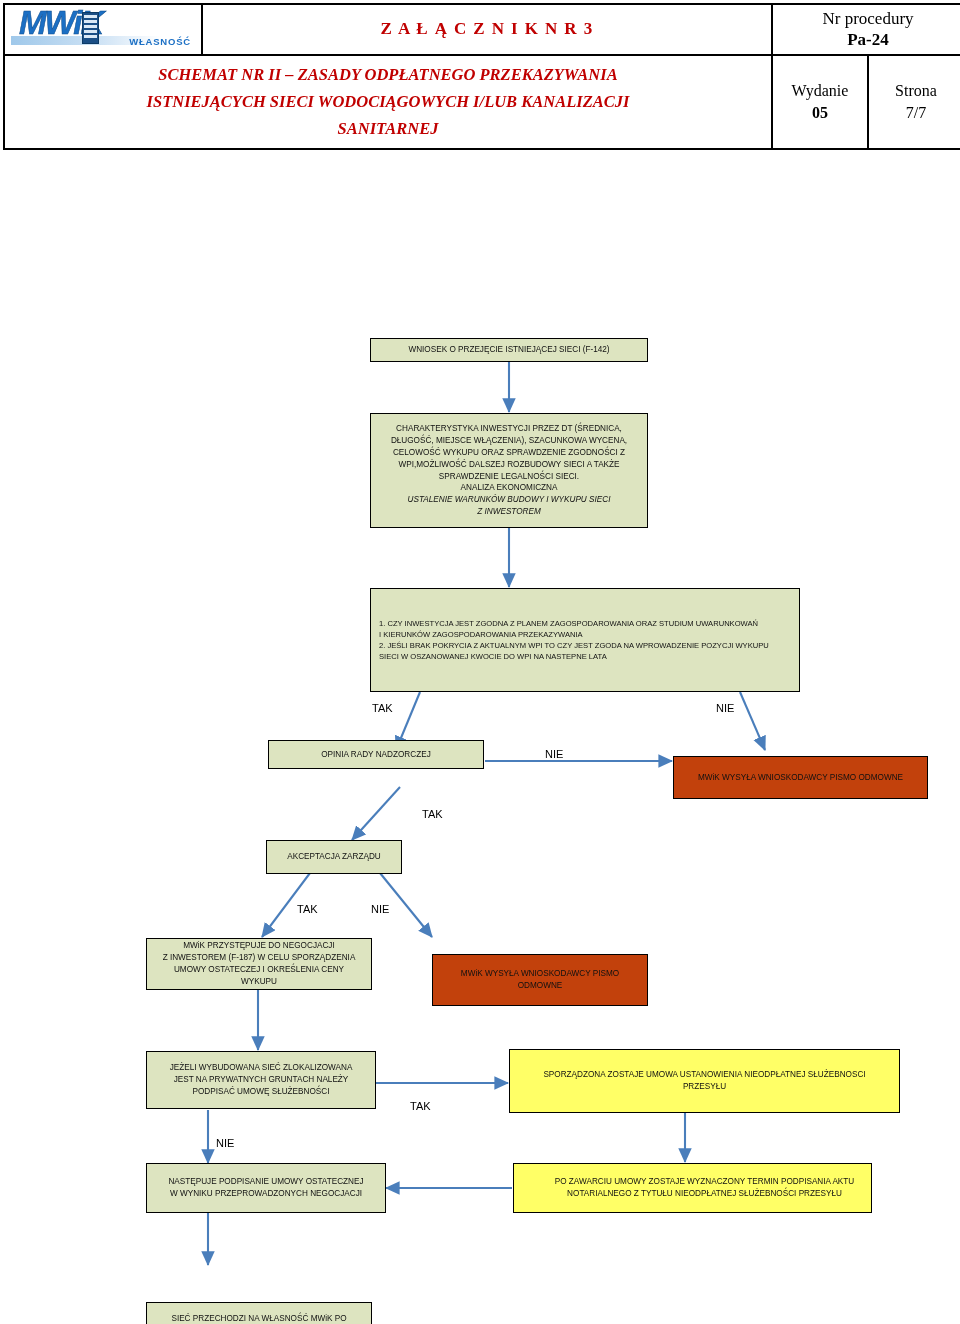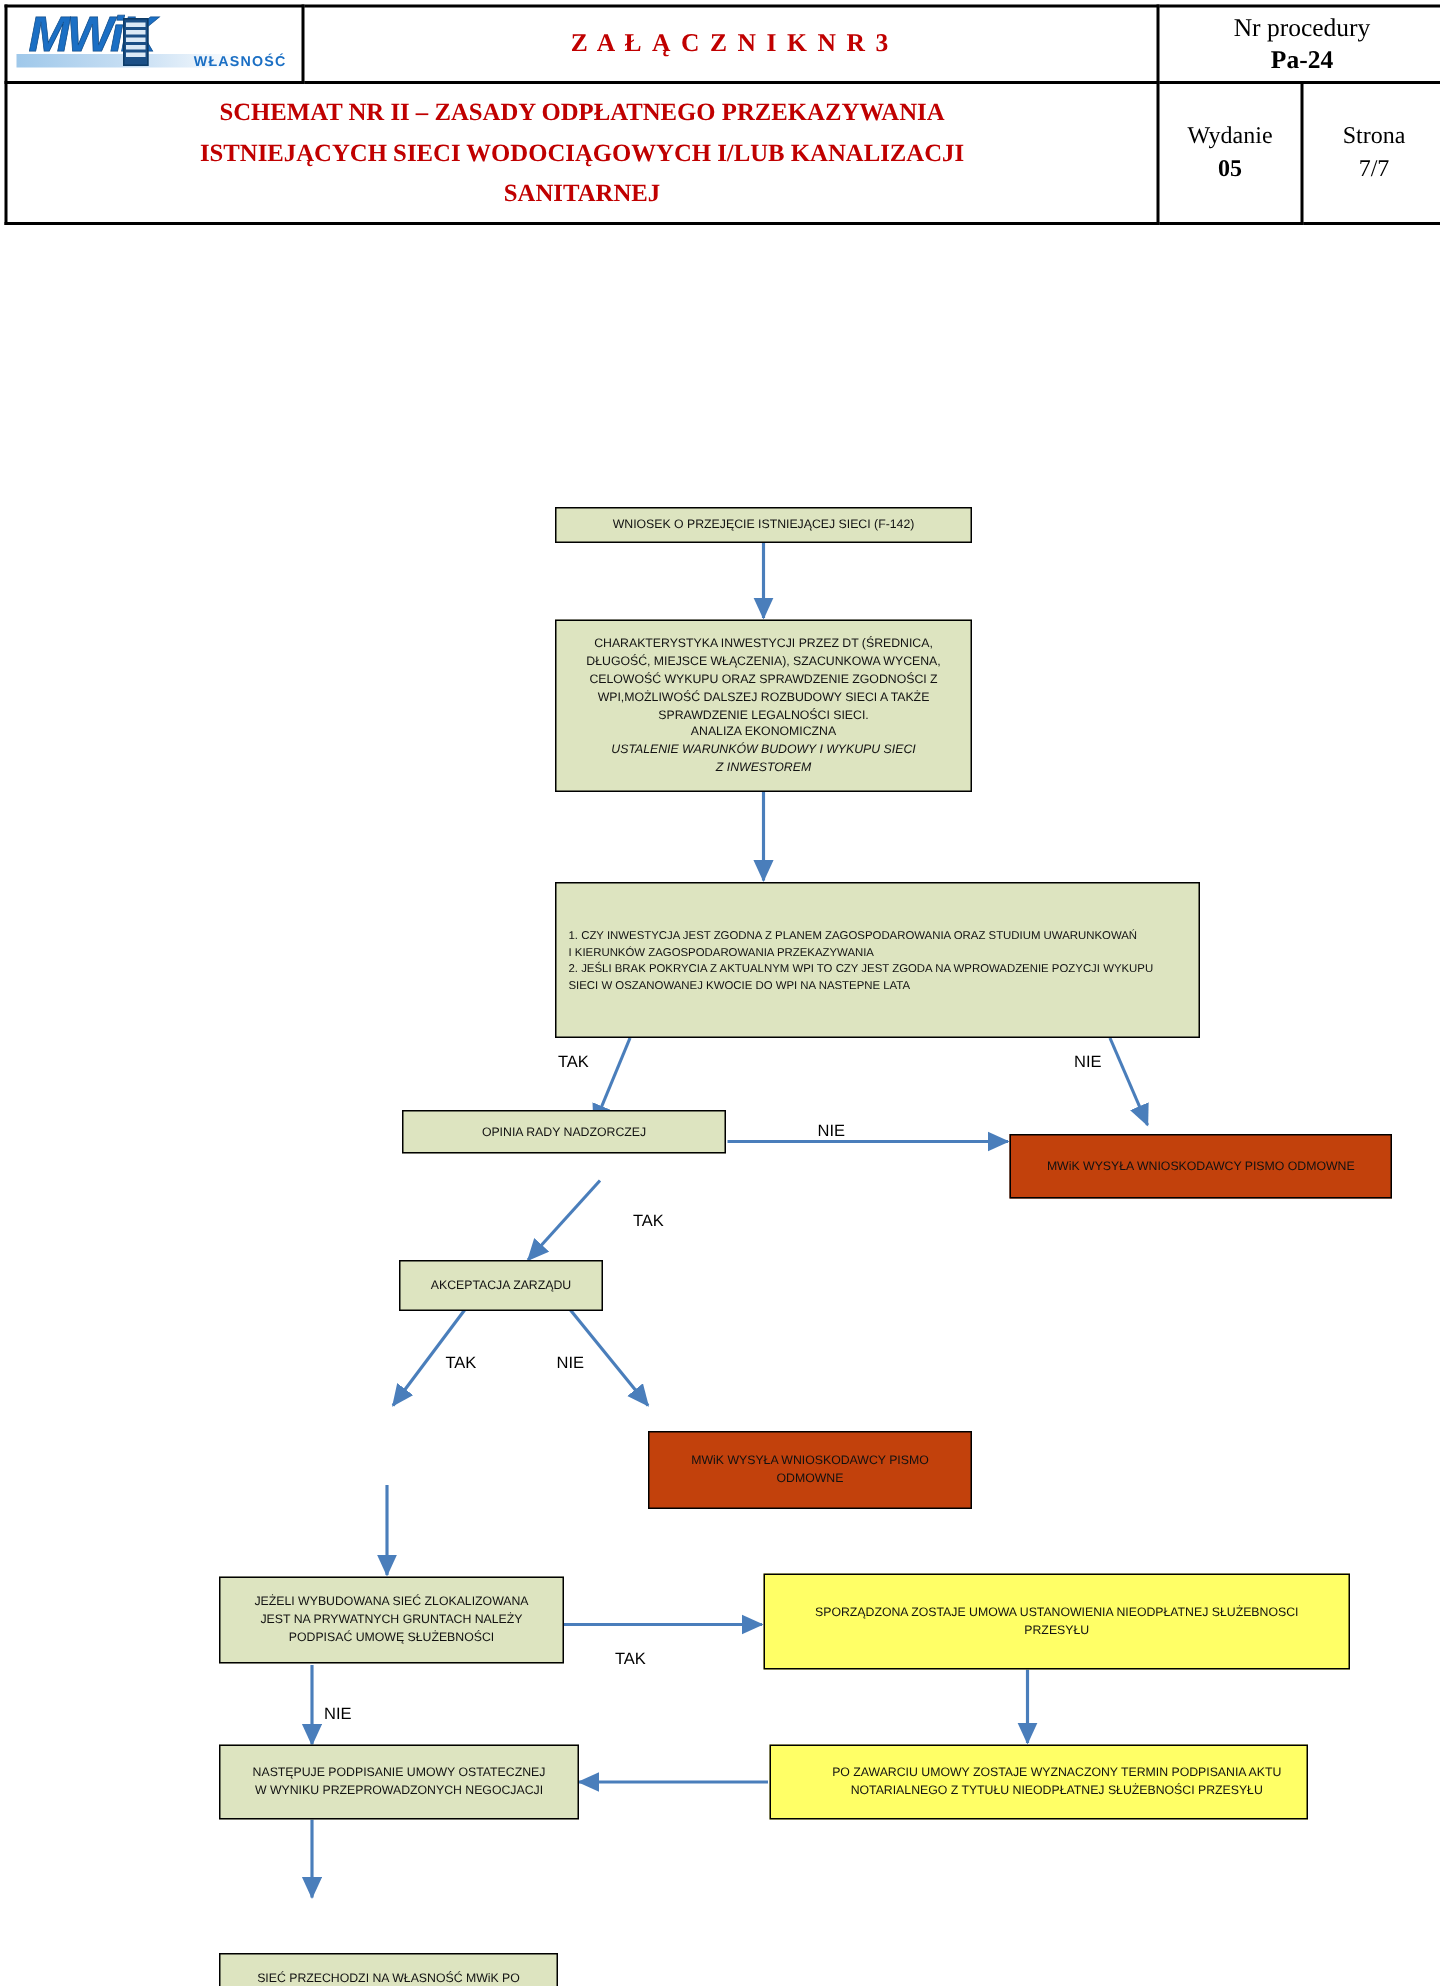--- a/index.html
+++ b/index.html
@@ -54,21 +54,21 @@
   .cell-nrproc .np-value { display: block; font-weight: bold; color: #000; }
 
   .cell-title {
     height: 88px;
     color: #c00000;
     font-weight: bold;
     font-size: 16.5px;
     line-height: 1.65;
     padding: 2px 6px !important;
   }
-  .cell-title .t-line { display: block; }
+  .cell-title .t-line { display: block; font-style: italic; }
   .cell-wydanie { width: 95px; font-size: 16px; line-height: 1.35; }
   .cell-strona  { width: 95px; font-size: 16px; line-height: 1.35; }
   .cell-wydanie .lab, .cell-strona .lab { display:block; font-weight: normal; }
   .cell-wydanie .val { display:block; font-weight: bold; }
   .cell-strona .val { display:block; font-weight: normal; }
 
   
   .logo-wrap {
     position: absolute;
     left: 4px; top: 1px;
@@ -274,20 +274,28 @@
       <span class="ln">MWiK WYSYŁA WNIOSKODAWCY PISMO ODMOWNE</span>
     </div>
   </div>
 
   <div class="node fill-green" style="left:266px; top:840px; width:136px; height:34px;">
     <div class="inner">
       <span class="ln">AKCEPTACJA ZARZĄDU</span>
     </div>
   </div>
 
+  <div class="node fill-green" style="left:146px; top:938px; width:226px; height:52px;">
+    <div class="inner">
+      <span class="ln">MWiK PRZYSTĘPUJE DO NEGOCJACJI</span>
+      <span class="ln">Z INWESTOREM (F-187) W CELU SPORZĄDZENIA</span>
+      <span class="ln">UMOWY OSTATECZEJ I OKREŚLENIA CENY</span>
+      <span class="ln">WYKUPU</span>
+    </div>
+  </div>
 
   <div class="node fill-peach" style="left:432px; top:938px; width:216px; height:52px;">
     <div class="inner">
       <span class="ln">MWiK WYSYŁA WNIOSKODAWCY PISMO</span>
       <span class="ln">ODMOWNE</span>
     </div>
   </div>
 
   <div class="node fill-green" style="left:146px; top:1051px; width:230px; height:58px;">
     <div class="inner">

